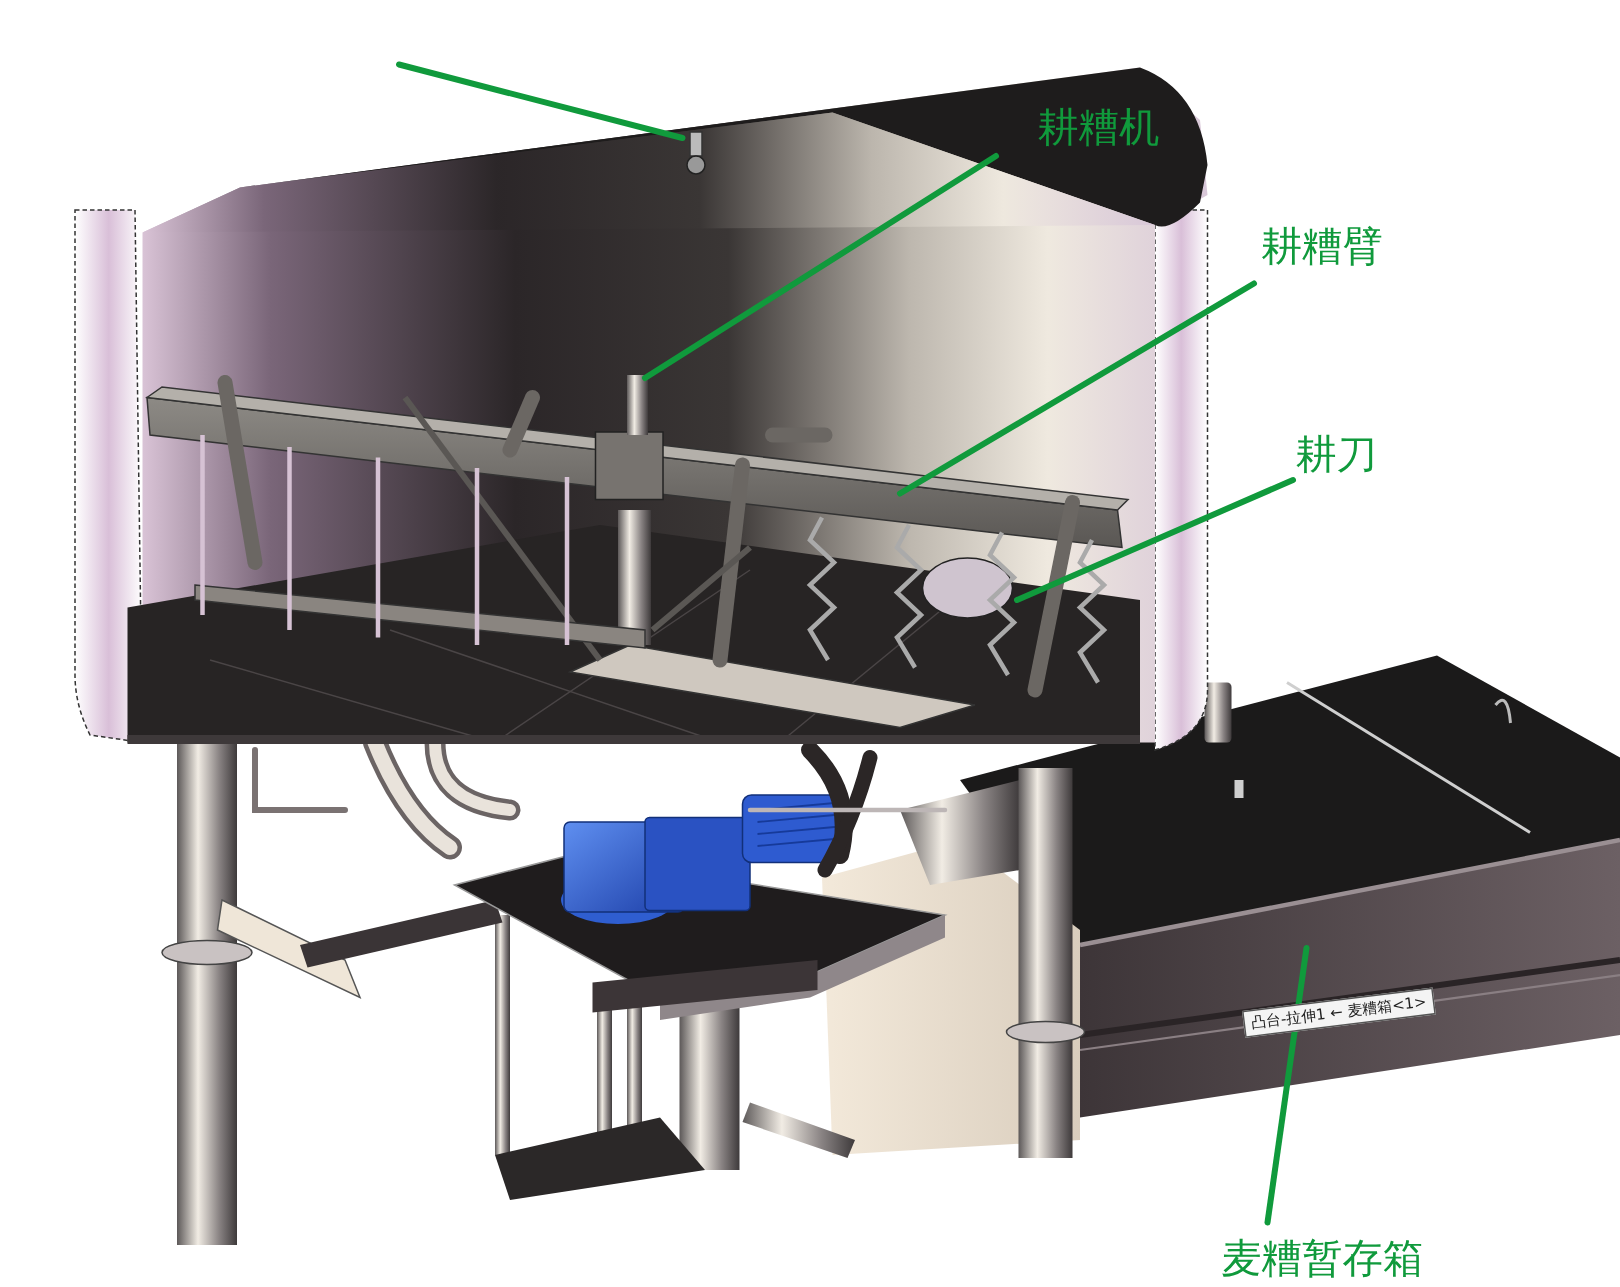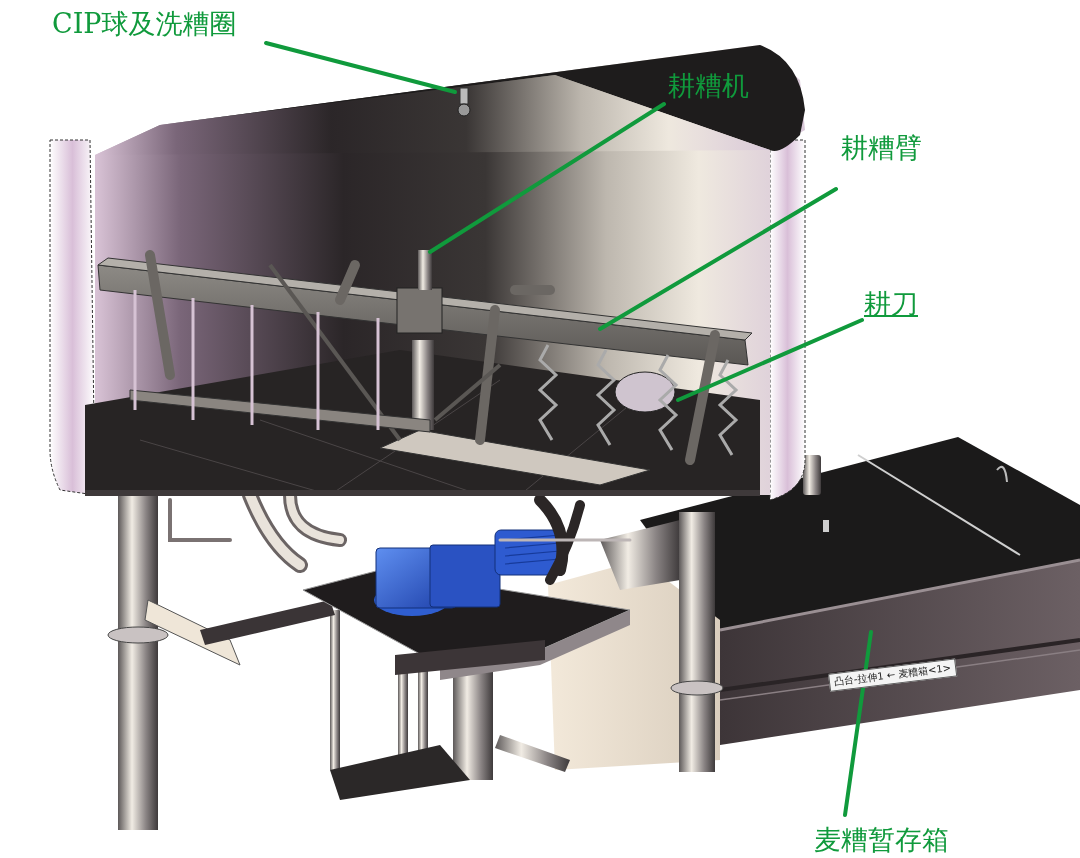--- a/index.html
+++ b/index.html
@@ -181,20 +181,19 @@
   <g stroke="#109a3c" stroke-width="4" stroke-linecap="round">
     <line x1="266" y1="43" x2="455" y2="92"></line>
     <line x1="664" y1="104" x2="430" y2="252"></line>
     <line x1="836" y1="189" x2="600" y2="329"></line>
     <line x1="862" y1="320" x2="678" y2="400"></line>
     <line x1="871" y1="632" x2="845" y2="815"></line>
   </g>
 </svg>
 
   
-  <div class="label" style="left:52px;top:10px;">CIP球及洗糟圈</div>
-  <div class="label" style="left:668px;top:72px;">耕糟机</div>
-  <div class="label" style="left:841px;top:134px;">耕糟臂</div>
-  <div class="label" style="left:864px;top:290px;text-decoration:underline;">耕刀</div>
+  <div class="label" style="left:692px;top:72px;">耕糟机</div>
+  <div class="label" style="left:841px;top:151px;">耕糟臂</div>
+  <div class="label" style="left:864px;top:290px;">耕刀</div>
   <div class="label" style="left:814px;top:826px;">麦糟暂存箱</div>
 
   <div class="tag" style="left:828px;top:674px;">凸台-拉伸1 ← 麦糟箱&lt;1&gt;</div>
 </div>
 
 </body></html>

